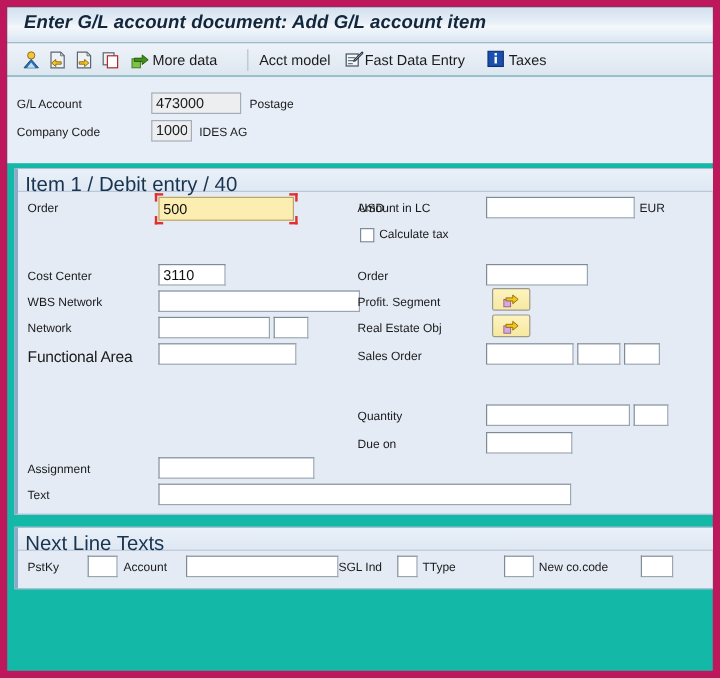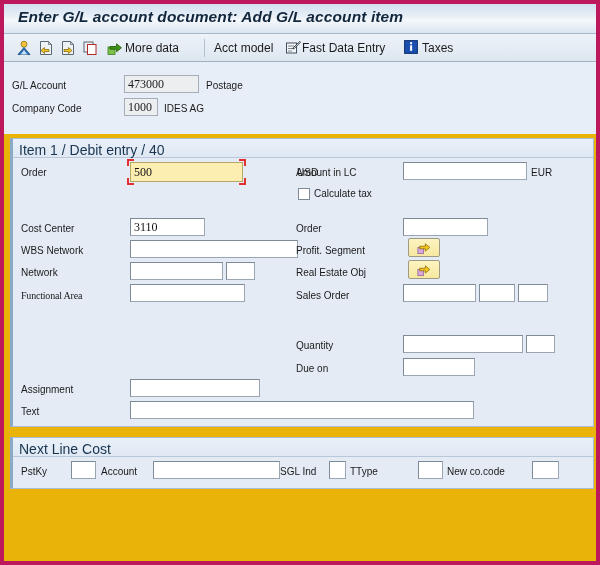--- a/index.html
+++ b/index.html
@@ -16,22 +16,22 @@
     overflow: hidden;
   }
 
   
   #window {
     position: absolute;
     left: 0; top: 0;
     width: 600px;
     height: 565px;
     box-sizing: border-box;
-    border: 4px solid #be185d;
-    background: #eab308;
+    border: 6px solid #be185d;
+    background: #14b8a6;
     overflow: hidden;
   }
 
   
   #titlebar {
     position: absolute;
     left: 0; top: 0;
     width: 596px;
     height: 30px;
     background: linear-gradient(to bottom, #d2e0ef 0%, #e9f0f8 45%, #f4f8fc 55%, #dbe6f2 100%);
@@ -99,34 +99,34 @@
     background: #e8eef7;
   }
   .lab {
     position: absolute;
     font-size: 10px;
     color: #1a1a1a;
     white-space: nowrap;
     line-height: 16px;
   }
   .lab.mono {
-    font-family: Liberation Serif, serif;
-    font-size: 10px;
+    font-family: Liberation Sans, sans-serif;
+    font-size: 13px;
     letter-spacing: -0.2px;
   }
 
   
   .inp {
     position: absolute;
     box-sizing: border-box;
     background: #ffffff;
     border: 1px solid #9aa6b4;
     border-top-color: #7d8b99;
     border-left-color: #7d8b99;
-    font-family: Liberation Serif, serif;
+    font-family: Liberation Sans, sans-serif;
     font-size: 12px;
     color: #111111;
     padding: 0 3px;
     height: 18px;
     line-height: 16px;
     outline: none;
   }
   .inp.ro {
     background: #eceef0;
     border: 1px solid #a5adb6;
@@ -158,21 +158,21 @@
   .panel {
     position: absolute;
     box-sizing: border-box;
     background: #e4ebf5;
     border: 1px solid #a9bdd4;
     border-left: 3px solid #8ba9c9;
   }
   .panel-title {
     position: absolute;
     left: 6px; top: 3px;
-    font-size: 14px;
+    font-size: 17px;
     color: #18344f;
     white-space: nowrap;
   }
   .panel-titlebar {
     position: absolute;
     left: 0; top: 0;
     right: 0;
     height: 18px;
     background: linear-gradient(to bottom, #e9f0f8 0%, #dfe8f3 100%);
     border-bottom: 1px solid #b8c8da;
@@ -328,21 +328,21 @@
     <div class="lab" style="left:236px; top:26px;margin-left:48px;">USD</div>
 
     <div class="lab" style="left:283px; top:26px;">Amount in LC</div>
     <input class="inp" style="left: 390px; top: 23px; width: 124px;" value="">
     <div class="lab" style="left:518px; top:26px;">EUR</div>
 
     <span class="cbx" style="left:285px; top:49px;"></span>
     <div class="lab" style="left:301px; top:47px;">Calculate tax</div>
 
     <div class="lab" style="left:8px; top:82px;">Cost Center</div>
-    <input class="inp" style="left: 117px; top: 79px; width: 75px;" value="3110">
+    <input class="inp" style="left: 117px; top: 79px; width: 56px;" value="3110">
 
     <div class="lab" style="left:283px; top:82px;">Order</div>
     <input class="inp" style="left: 390px; top: 79px; width: 85px;" value="">
 
     <div class="lab" style="left:8px; top:104px;">WBS Network</div>
     <input class="inp" style="left: 117px; top: 101px; width: 168px;" value="">
 
     <div class="lab" style="left:283px; top:104px;">Profit. Segment</div>
     <div class="ybtn icononly" style="left:395px; top:99px; width:32px; height:19px;">
       <span class="ic" style="width:14px;height:14px;">
@@ -386,21 +386,21 @@
     <div class="lab" style="left:8px; top:243px;">Assignment</div>
     <input class="inp" style="left: 117px; top: 240px; width: 130px;" value="">
 
     <div class="lab" style="left:8px; top:265px;">Text</div>
     <input class="inp" style="left: 117px; top: 262px; width: 344px;" value="">
   </div>
 
   <div class="panel" style="left:6px; top:433px; width:584px; height:52px;">
 
     <div class="panel-titlebar"></div>
-    <div class="panel-title">Next Line Cost</div>
+    <div class="panel-title">Next Line Texts</div>
 
     <div class="lab" style="left:8px; top:26px;">PstKy</div>
     <input class="inp" style="left: 58px; top: 23px; width: 25px;" value="">
 
     <div class="lab" style="left:88px; top:26px;">Account</div>
     <input class="inp" style="left: 140px; top: 23px; width: 127px;" value="">
 
     <div class="lab" style="left:267px; top:26px;">SGL Ind</div>
     <input class="inp" style="left: 316px; top: 23px; width: 17px;" value="">
 

